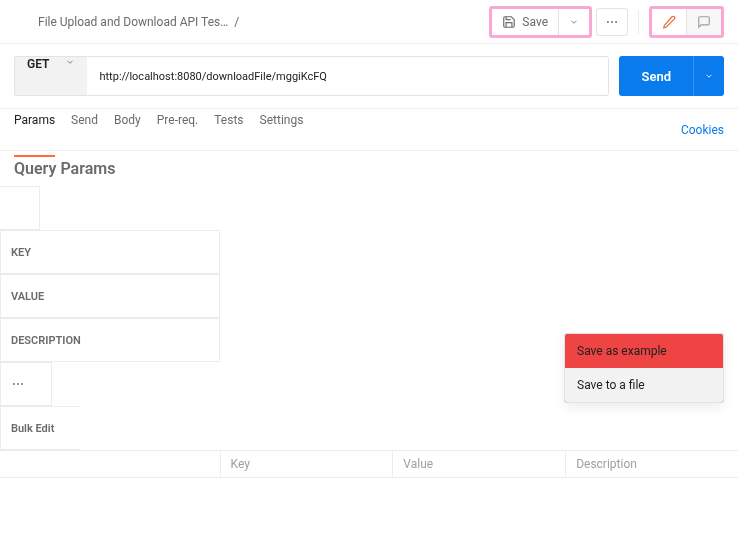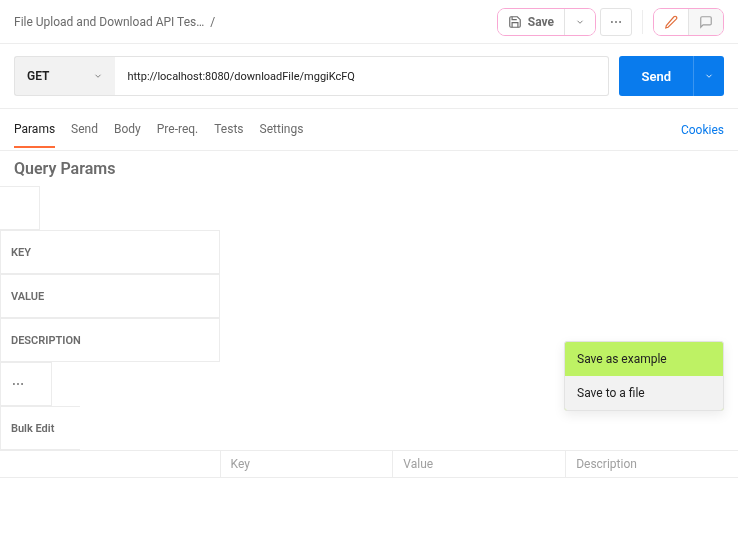--- a/index.html
+++ b/index.html
@@ -1,64 +1,64 @@
 <!DOCTYPE html>
 <html><head>
 <meta charset="utf-8">
 <style>
   * { box-sizing: border-box; margin: 0; padding: 0; font-family: -apple-system, BlinkMacSystemFont, "Segoe UI", Roboto, sans-serif; }
   body { background: #fff; color: #212121; font-size: 12px; width: 738px; height: 537px; overflow: hidden; }
   
   
   .header { display: flex; align-items: center; padding: 8px 14px; border-bottom: 1px solid #ededed; height: 44px; }
-  .breadcrumb { display: flex; align-items: flex-end; gap: 6px; flex: 1; min-width: 0; color: #6b6b6b; }
+  .breadcrumb { display: flex; align-items: flex-end; gap: 6px; flex: 1; min-width: 0; color: #6b6b6b; margin-left: 24px; }
   .breadcrumb .collection { white-space: nowrap; overflow: hidden; text-overflow: ellipsis; max-width: 200px; }
   .breadcrumb .sep { color: #6b6b6b; }
   .breadcrumb .current { color: #6b6b6b; white-space: nowrap; overflow: hidden; text-overflow: ellipsis; }
   .header-actions { display: flex; align-items: center; gap: 4px; }
   .pill { display: inline-flex; align-items: center; gap: 6px; border: 1px solid #e3e3e3; border-radius: 3px; padding: 6px 10px; color: #6b6b6b; background: #fff; cursor: pointer; }
   .pill.icon-only { padding: 6px 8px; }
-  .split { display: inline-flex; border: 1px solid #f9a8d4; border-radius: 8px; overflow: hidden; font-weight: bold; }
+  .split { display: inline-flex; border: 3px solid #f9a8d4; border-radius: 3px; overflow: hidden; }
   .split .seg { padding: 6px 10px; color: #6b6b6b; display: inline-flex; align-items: center; gap: 6px; background: #fff; cursor: pointer; }
   .split .seg + .seg { border-left: 1px solid #e3e3e3; }
   .divider { width: 1px; height: 24px; background: #ededed; margin: 0 6px; }
   
   
   .url-row { display: flex; padding: 12px 14px 12px 14px; gap: 0; align-items: stretch; border-bottom: 1px solid #ededed; }
-  .method-pill { display: inline-flex; align-items: center; gap: 44px; background: #f2f2f2; border: 1px solid #e3e3e3; border-right: none; border-radius: 3px 0 0 3px; padding: 0 12px; color: #212121; font-weight: 600; height: 40px; cursor: pointer; }
+  .method-pill { display: inline-flex; align-items: flex-start; gap: 16px; background: #f2f2f2; border: 1px solid #e3e3e3; border-right: none; border-radius: 3px 0 0 3px; padding: 0 12px; color: #212121; font-weight: 600; height: 40px; cursor: pointer; }
   .url-input { flex: 1; border: 1px solid #e3e3e3; border-radius: 0 3px 3px 0; height: 40px; padding: 0 12px; font-size: 11px; color: #212121; outline: none; border-left: none; }
   .send-split { display: inline-flex; margin-left: 10px; height: 40px; border-radius: 3px; overflow: hidden; }
   .send-btn { background: #097bed; color: #fff; font-weight: 600; font-size: 13px; border: none; padding: 0 22px; cursor: pointer; }
   .send-caret { background: #097bed; border: none; border-left: 1px solid rgba(255,255,255,0.2); color: #fff; padding: 0 10px; cursor: pointer; display:inline-flex; align-items:center; }
   
   
   .tabs-row { display: flex; align-items: center; padding: 0 14px; border-bottom: 1px solid #ededed; height: 42px; }
   .tabs { display: flex; gap: 16px; flex: 1; }
-  .tab { color: #6b6b6b; padding: 11px 0 10px 0; border-bottom: 2px solid transparent; cursor: pointer; }
+  .tab { color: #6b6b6b; padding: 11px 0 28px 0; border-bottom: 2px solid transparent; cursor: pointer; }
   .tab.active { color: #212121; border-bottom-color: #ff6c37; }
   .tab .count { color: #0d9b4d; }
   .cookies-link { color: #097bed; cursor: pointer; margin-left: 44px; }
   
   
   .qp-label { padding: 8px 14px 8px 14px; color: #6b6b6b; font-weight: 600; font-size: 16px; }
   .qp-table { width: 100%; border-collapse: collapse; }
   .qp-table th, .qp-table td { border: 1px solid #ececec; padding: 6px 10px; text-align: left; font-weight: 400; color: #6b6b6b; }
   .qp-table th.header { color: #6b6b6b; font-weight: 600; font-size: 11px; }
   .qp-table .first-col { width: 40px; border-left: none; }
   .qp-table .meta-col { width: 52px; text-align: center; }
   .qp-table .bulk-col { width: 80px; color: #6b6b6b; font-weight: 600; font-size: 11px; }
   .qp-table input { border: none; outline: none; width: 100%; color: #212121; font-size: 12px; }
   .qp-table input::placeholder { color: #a0a0a0; }
   .qp-table tr:first-child th { border-top: 1px solid #ececec; }
   .qp-table th:last-child, .qp-table td:last-child { border-right: none; }
   
   .spacer { height: 86px; }
   
   
-  .menu { position: absolute; right: 14px; top: 341px; width: 160px; background: #bef264; border: 1px solid #e3e3e3; border-radius: 3px; box-shadow: 0 4px 12px rgba(0,0,0,0.08); overflow: hidden; z-index: 10; }
+  .menu { position: absolute; right: 14px; top: 333px; width: 160px; background: #ef4444; border: 1px solid #e3e3e3; border-radius: 3px; box-shadow: 0 4px 12px rgba(0,0,0,0.08); overflow: hidden; z-index: 10; }
   .menu .item { padding: 10px 12px; color: #212121; cursor: pointer; }
   .menu .item.hover { background: #f2f2f2; }
   
   svg { display:block; }
   .chev { width:10px; height:10px; }
 </style>
 </head>
 <body>
 
 <div class="header">

